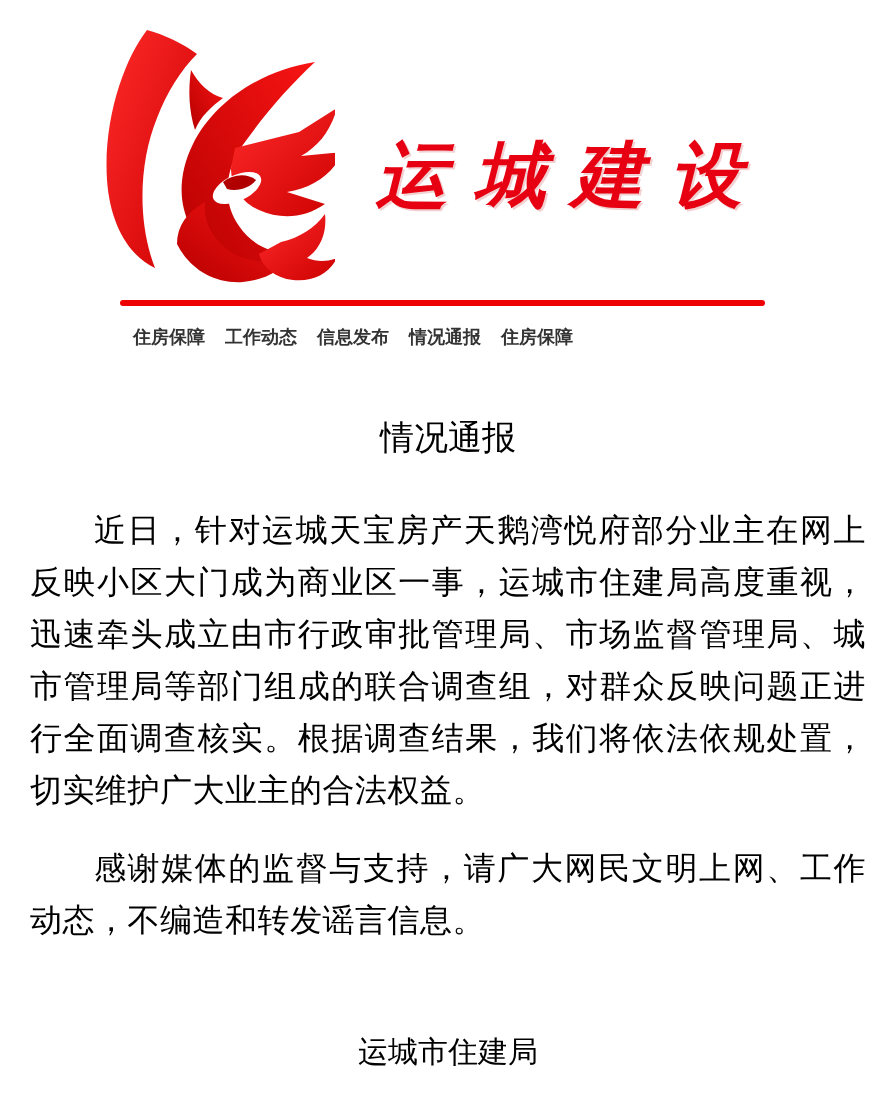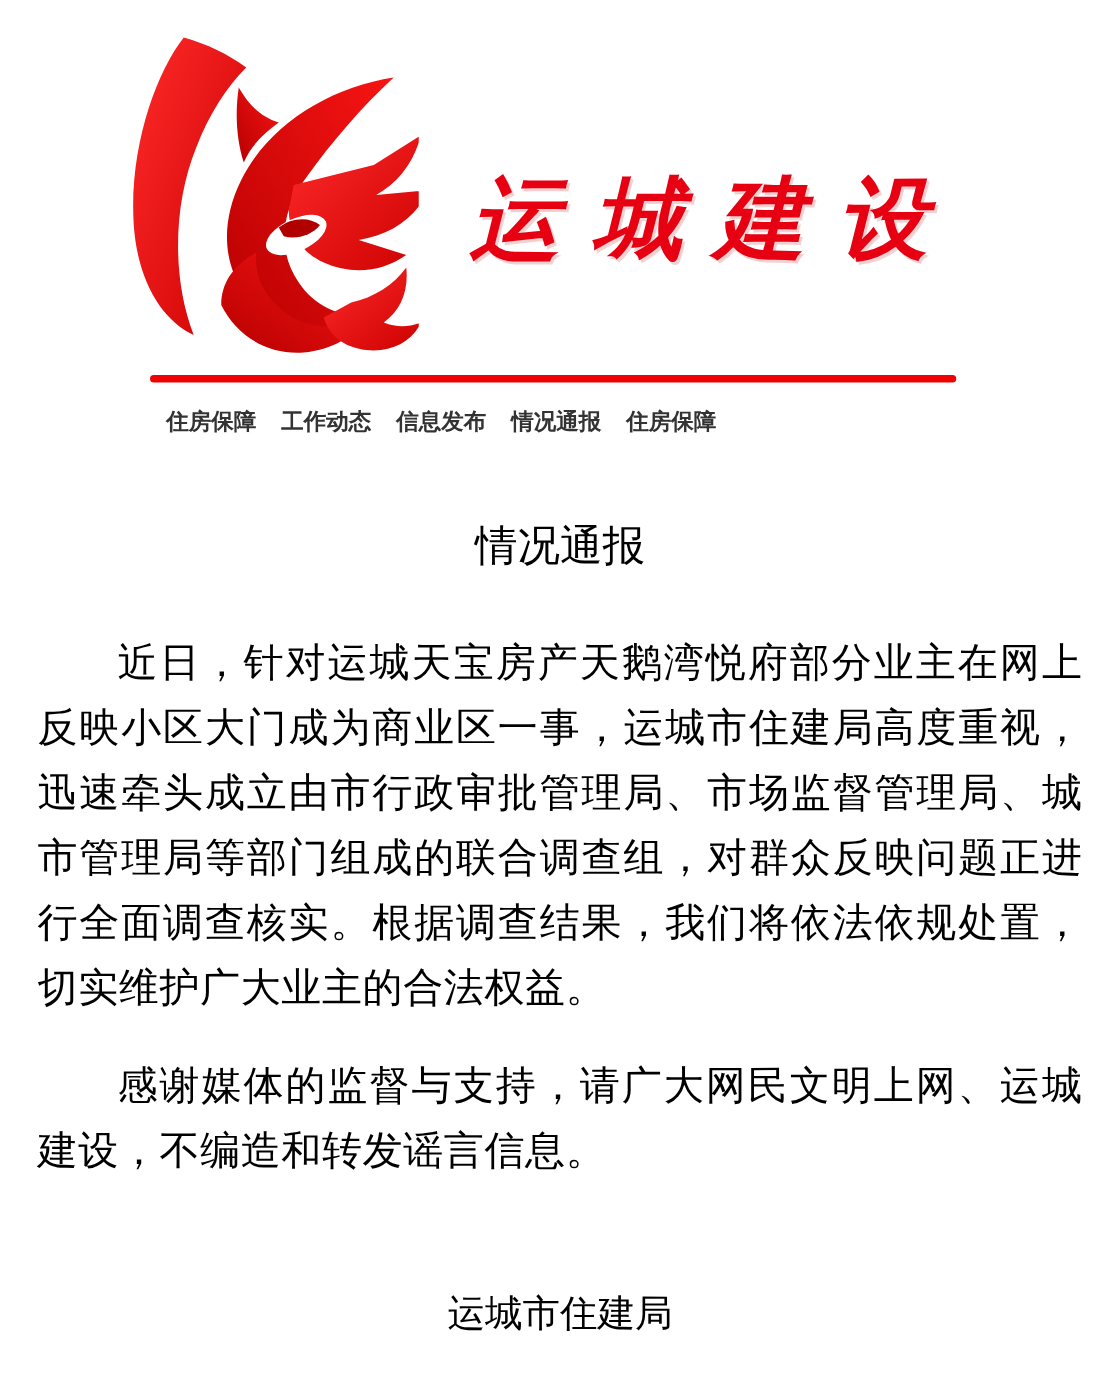--- a/index.html
+++ b/index.html
@@ -146,20 +146,20 @@
     <span class="nav-item">信息发布</span>
     <span class="nav-item">情况通报</span>
     <span class="nav-item">住房保障</span>
   </nav>
 
   <div class="content">
     <h1 class="notice-title">情况通报</h1>
 
     <p class="para">近日，针对运城天宝房产天鹅湾悦府部分业主在网上反映小区大门成为商业区一事，运城市住建局高度重视，迅速牵头成立由市行政审批管理局、市场监督管理局、城市管理局等部门组成的联合调查组，对群众反映问题正进行全面调查核实。根据调查结果，我们将依法依规处置，切实维护广大业主的合法权益。</p>
 
-    <p class="para">感谢媒体的监督与支持，请广大网民文明上网、运城建设，不编造和转发谣言信息。</p>
+    <p class="para">感谢媒体的监督与支持，请广大网民文明上网、工作动态，不编造和转发谣言信息。</p>
 
     <div class="signature">运城市住建局</div>
 
     <div class="date">2025年7月9日</div>
   </div>
 
 </div>
 
 </body></html>

